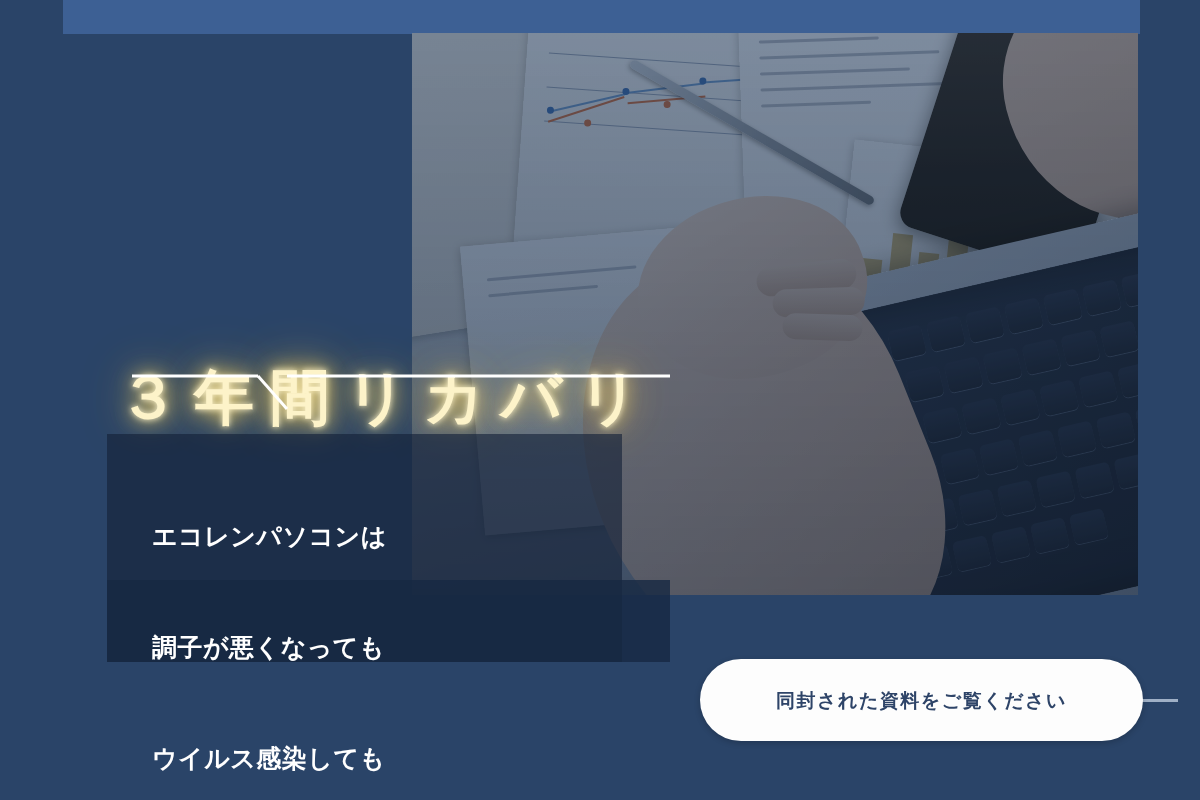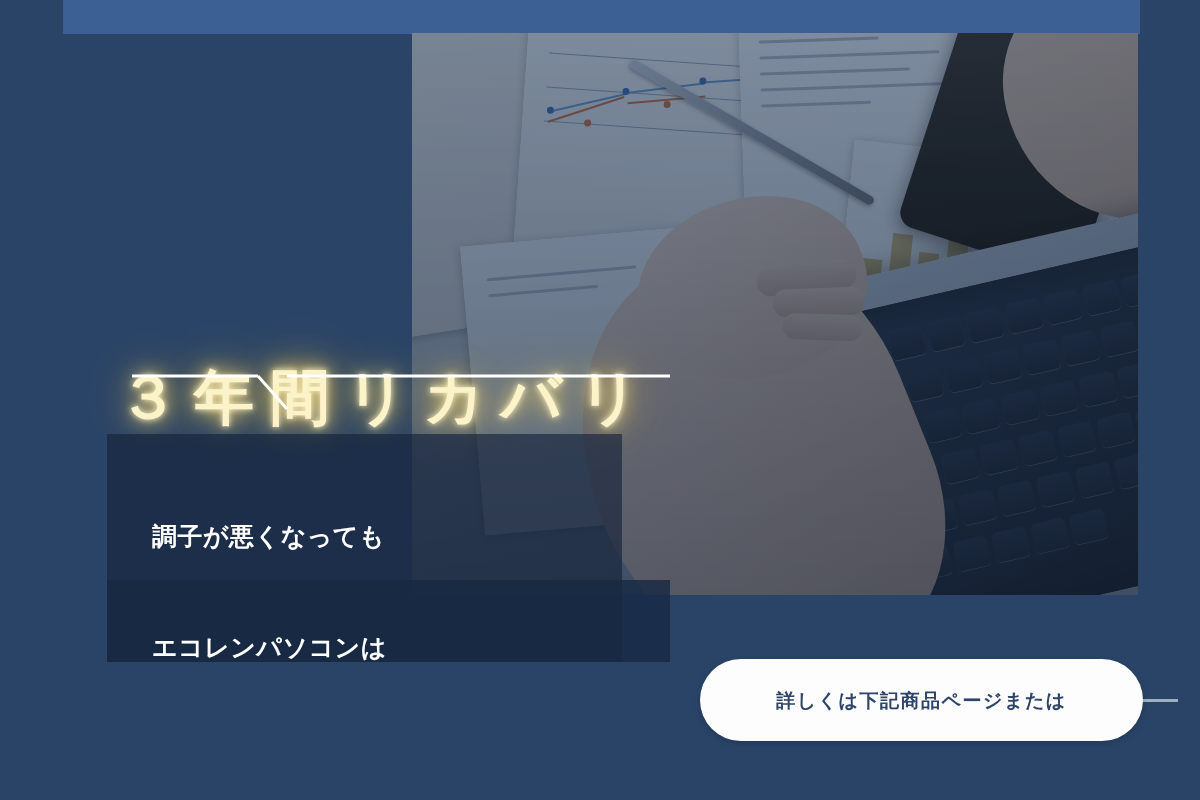--- a/index.html
+++ b/index.html
@@ -319,27 +319,28 @@
 
   <svg class="divider" viewBox="0 0 1200 800">
     <line x1="132" y1="376" x2="258" y2="376" stroke="#ffffff" stroke-width="3"></line>
     <line x1="258" y1="376" x2="287" y2="409" stroke="#ffffff" stroke-width="3"></line>
     <line x1="287" y1="376" x2="670" y2="376" stroke="#ffffff" stroke-width="3"></line>
   </svg>
 
   <div class="copybox"></div>
   <div class="copybox-ext"></div>
   <div class="copy">
+    <div class="w">エコレンパソコンは</div>
     <div class="w">調子が悪くなっても</div>
-    <div class="w">エコレンパソコンは</div>
+    <div class="w">ウイルス感染しても</div>
     
     
     
   </div>
 
   <div class="pill-line"></div>
   <div class="pill">
     <div class="pill-text">
-      <div>詳しくは下記商品ページまたは</div>
+      <div>同封された資料をご覧ください</div>
     </div>
   </div>
 
 </div>
 
 </body></html>

